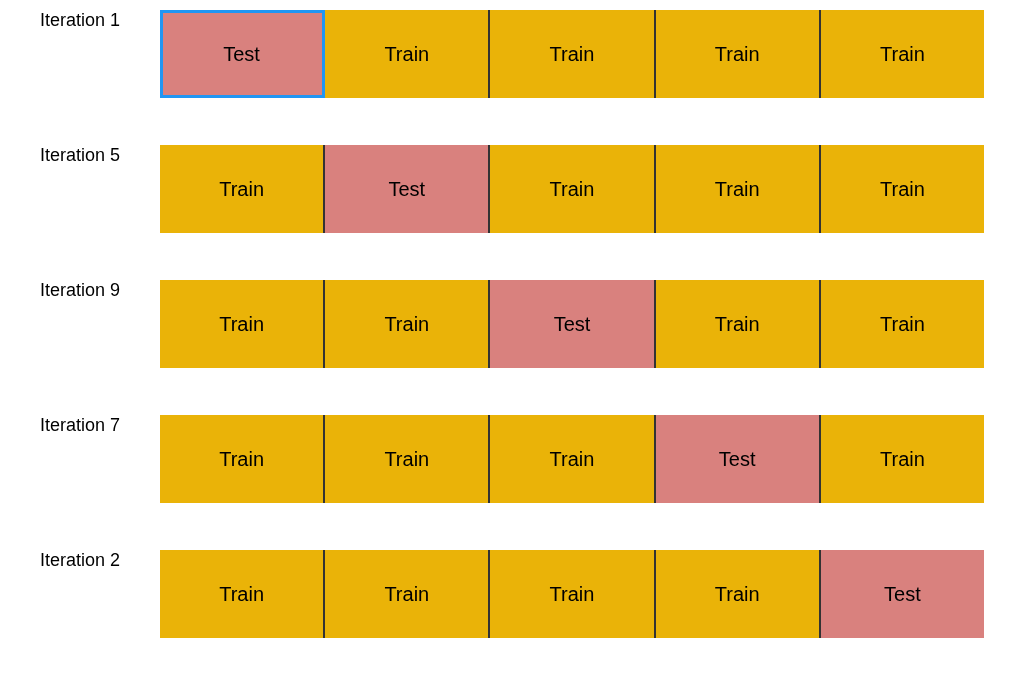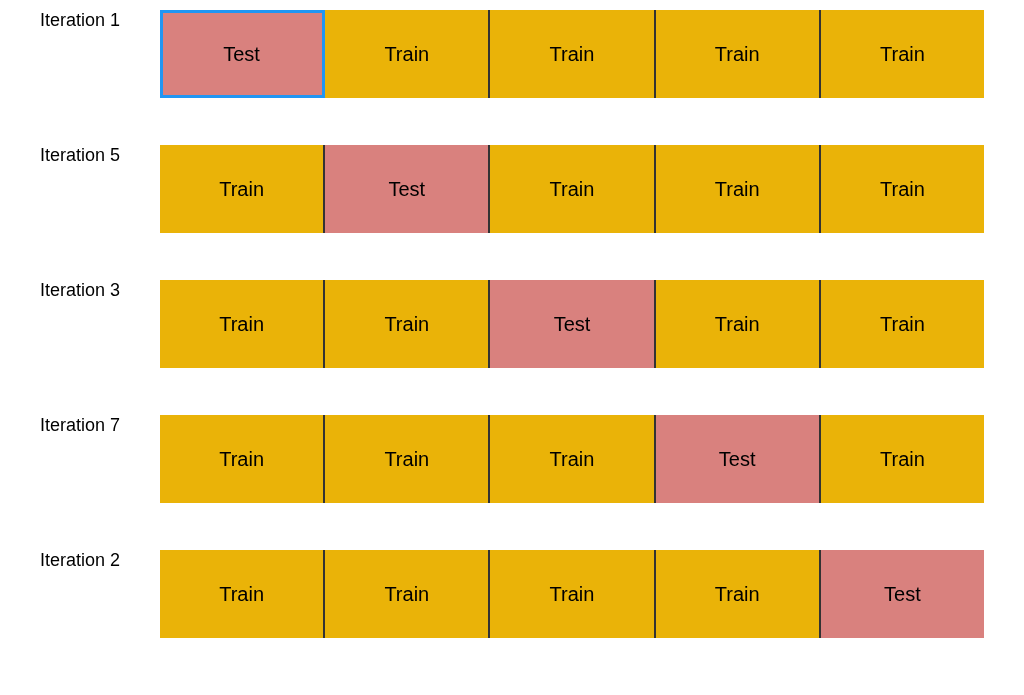--- a/index.html
+++ b/index.html
@@ -85,21 +85,21 @@
       <div class="iteration-label">Iteration 5</div>
       <div class="fold-container">
         <div class="fold fold-train">Train</div>
         <div class="fold fold-test">Test</div>
         <div class="fold fold-train">Train</div>
         <div class="fold fold-train">Train</div>
         <div class="fold fold-train">Train</div>
       </div>
     </div>
     <div class="iteration-row">
-      <div class="iteration-label">Iteration 3</div>
+      <div class="iteration-label">Iteration 9</div>
       <div class="fold-container">
         <div class="fold fold-train">Train</div>
         <div class="fold fold-train">Train</div>
         <div class="fold fold-test">Test</div>
         <div class="fold fold-train">Train</div>
         <div class="fold fold-train">Train</div>
       </div>
     </div>
     <div class="iteration-row">
       <div class="iteration-label">Iteration 7</div>

